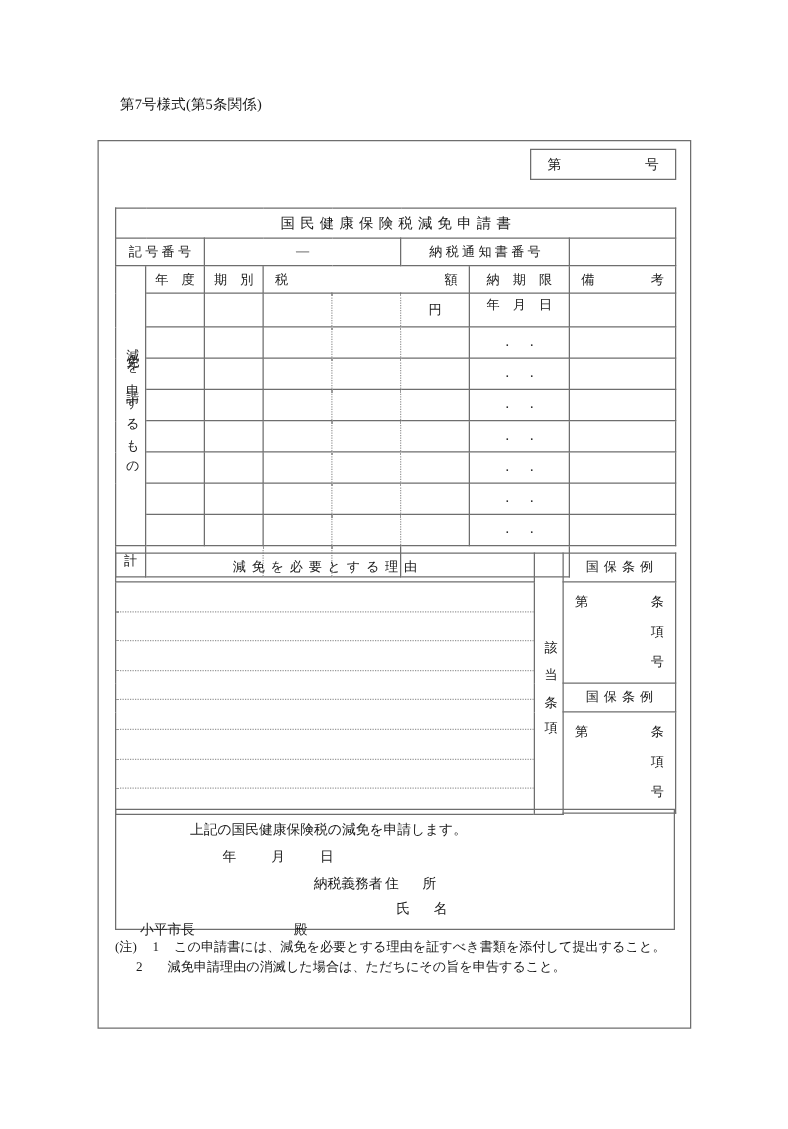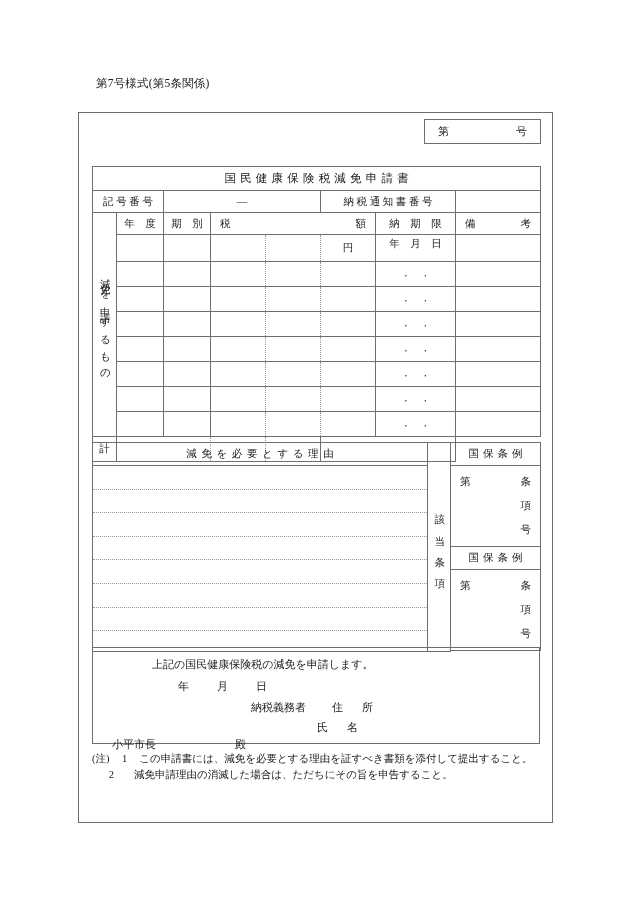--- a/index.html
+++ b/index.html
@@ -225,21 +225,21 @@
     font-size: 11px;
     line-height: 1.0;
   }
   .d-line1 { position: absolute; left: 19px; top: 11px; white-space: nowrap; margin-left: 40px; }
   .d-date {
     position: absolute; left: 85px; top: 33px;
     display: flex; gap: 28px; white-space: nowrap;
   }
   .d-payer {
     position: absolute; left: 158px; top: 54px;
-    display: flex; gap: 26px; white-space: nowrap;
+    display: flex; gap: 2px; white-space: nowrap;
   }
   .d-name {
     position: absolute; left: 224px; top: 74px;
     white-space: nowrap; letter-spacing: 4px;
   }
   .d-mayor {
     position: absolute; left: 19px; top: 91px;
     white-space: nowrap;
   }
   .d-dono { position: absolute; left: 142px; top: 91px; }

